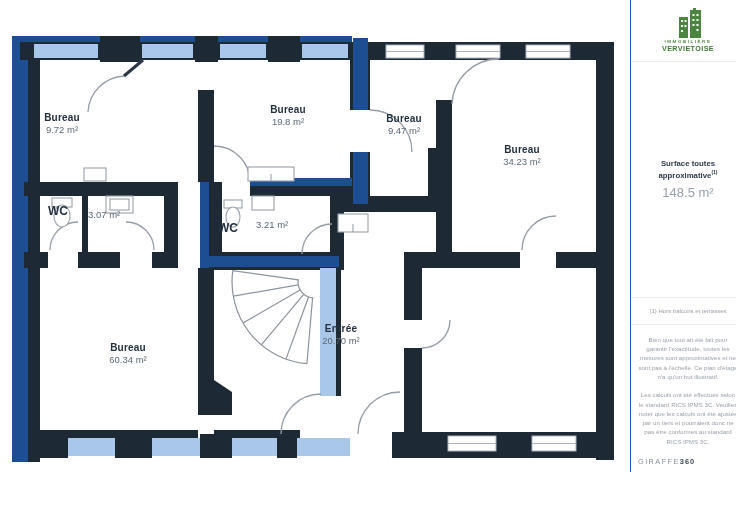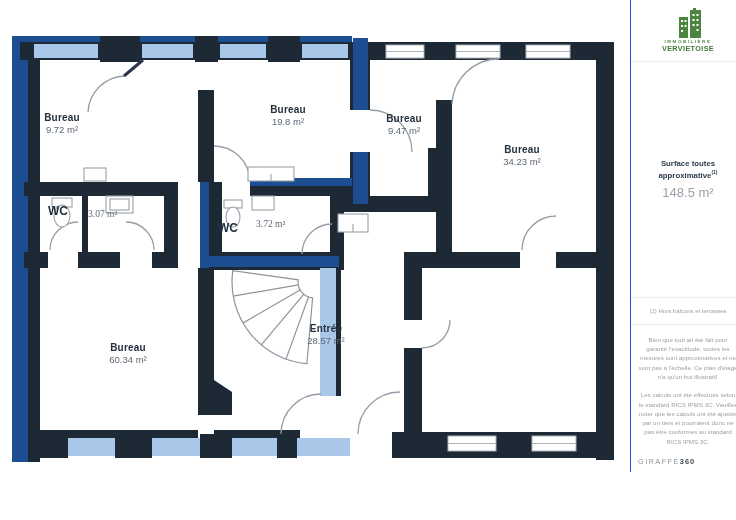--- a/index.html
+++ b/index.html
@@ -4,21 +4,21 @@
 <style>
   html,body{margin:0;padding:0;background:#ffffff;}
   .canvas{position:relative;width:736px;height:520px;background:#ffffff;overflow:hidden;
           font-family:"Liberation Sans", sans-serif;}
   svg{display:block;}
   .plan-svg{position:absolute;left:0;top:0;}
   .room-label{position:absolute;text-align:center;pointer-events:none;}
   .rn{font-weight:700;font-size:10px;color:#24313f;letter-spacing:.2px;line-height:1.15;}
   .ra{font-size:9.5px;color:#5c6875;margin-top:1px;line-height:1.15;}
   .wc-name{position:absolute;font-weight:700;font-size:12px;color:#24313f;}
-  .wc-area{position:absolute;font-size:9.5px;color:#5c6875;font-family:Liberation Serif, serif;}
+  .wc-area{position:absolute;font-size:9.5px;color:#5c6875;}
 
   .sidebar{position:absolute;left:622px;top:0;width:114px;height:472px;background:#ffffff;
            border-left:1px solid #1d4ed8;display:flex;flex-direction:column;margin-left:8px;}
   .sb-sec{border-bottom:1px solid #eceef1;box-sizing:border-box;}
   .sec-logo{height:76px;display:flex;align-items:center;justify-content:center;}
   .logo{display:flex;flex-direction:column;align-items:center;}
   .logo-line1{font-size:4.4px;letter-spacing:1.6px;color:#4b853f;font-weight:700;margin-top:1px;}
   .logo-line2{font-size:7.2px;letter-spacing:.4px;color:#3f7a36;font-weight:700;}
   .sec-surface{height:289px;display:flex;flex-direction:column;align-items:center;justify-content:center;}
   .surface-label{font-size:7.8px;font-weight:700;color:#2e3b49;text-align:center;line-height:1.3;}
@@ -197,28 +197,28 @@
     <div class="rn">Bureau</div>
     <div class="ra">9.47 m²</div>
   </div>
   <div class="room-label" style="left:472px;top:144px;width:100px">
     <div class="rn">Bureau</div>
     <div class="ra">34.23 m²</div>
   </div>
   <span class="wc-name" style="left:48px;top:204px">WC</span>
   <span class="wc-area" style="left:88px;top:209px">3.07 m²</span>
   <span class="wc-name" style="left:218px;top:221px">WC</span>
-  <span class="wc-area" style="left:256px;top:219px">3.72 m²</span>
+  <span class="wc-area" style="left:256px;top:219px">3.21 m²</span>
   <div class="room-label" style="left:88px;top:342px;width:80px">
     <div class="rn">Bureau</div>
     <div class="ra">60.34 m²</div>
   </div>
-  <div class="room-label" style="left:288px;top:323px;width:76px">
+  <div class="room-label" style="left:303px;top:323px;width:76px">
     <div class="rn">Entrée</div>
-    <div class="ra">28.57 m²</div>
+    <div class="ra">20.70 m²</div>
   </div>
 
   <div class="sidebar">
 
     <div class="sb-sec sec-logo">
       <div class="logo">
         <svg width="40" height="30" viewBox="0 0 40 30">
           <rect x="11" y="9" width="9" height="21" fill="#4b853f"></rect>
           <rect x="22" y="2" width="11" height="28" fill="#4b853f"></rect>
           <rect x="25" y="0" width="3" height="4" fill="#4b853f"></rect>

